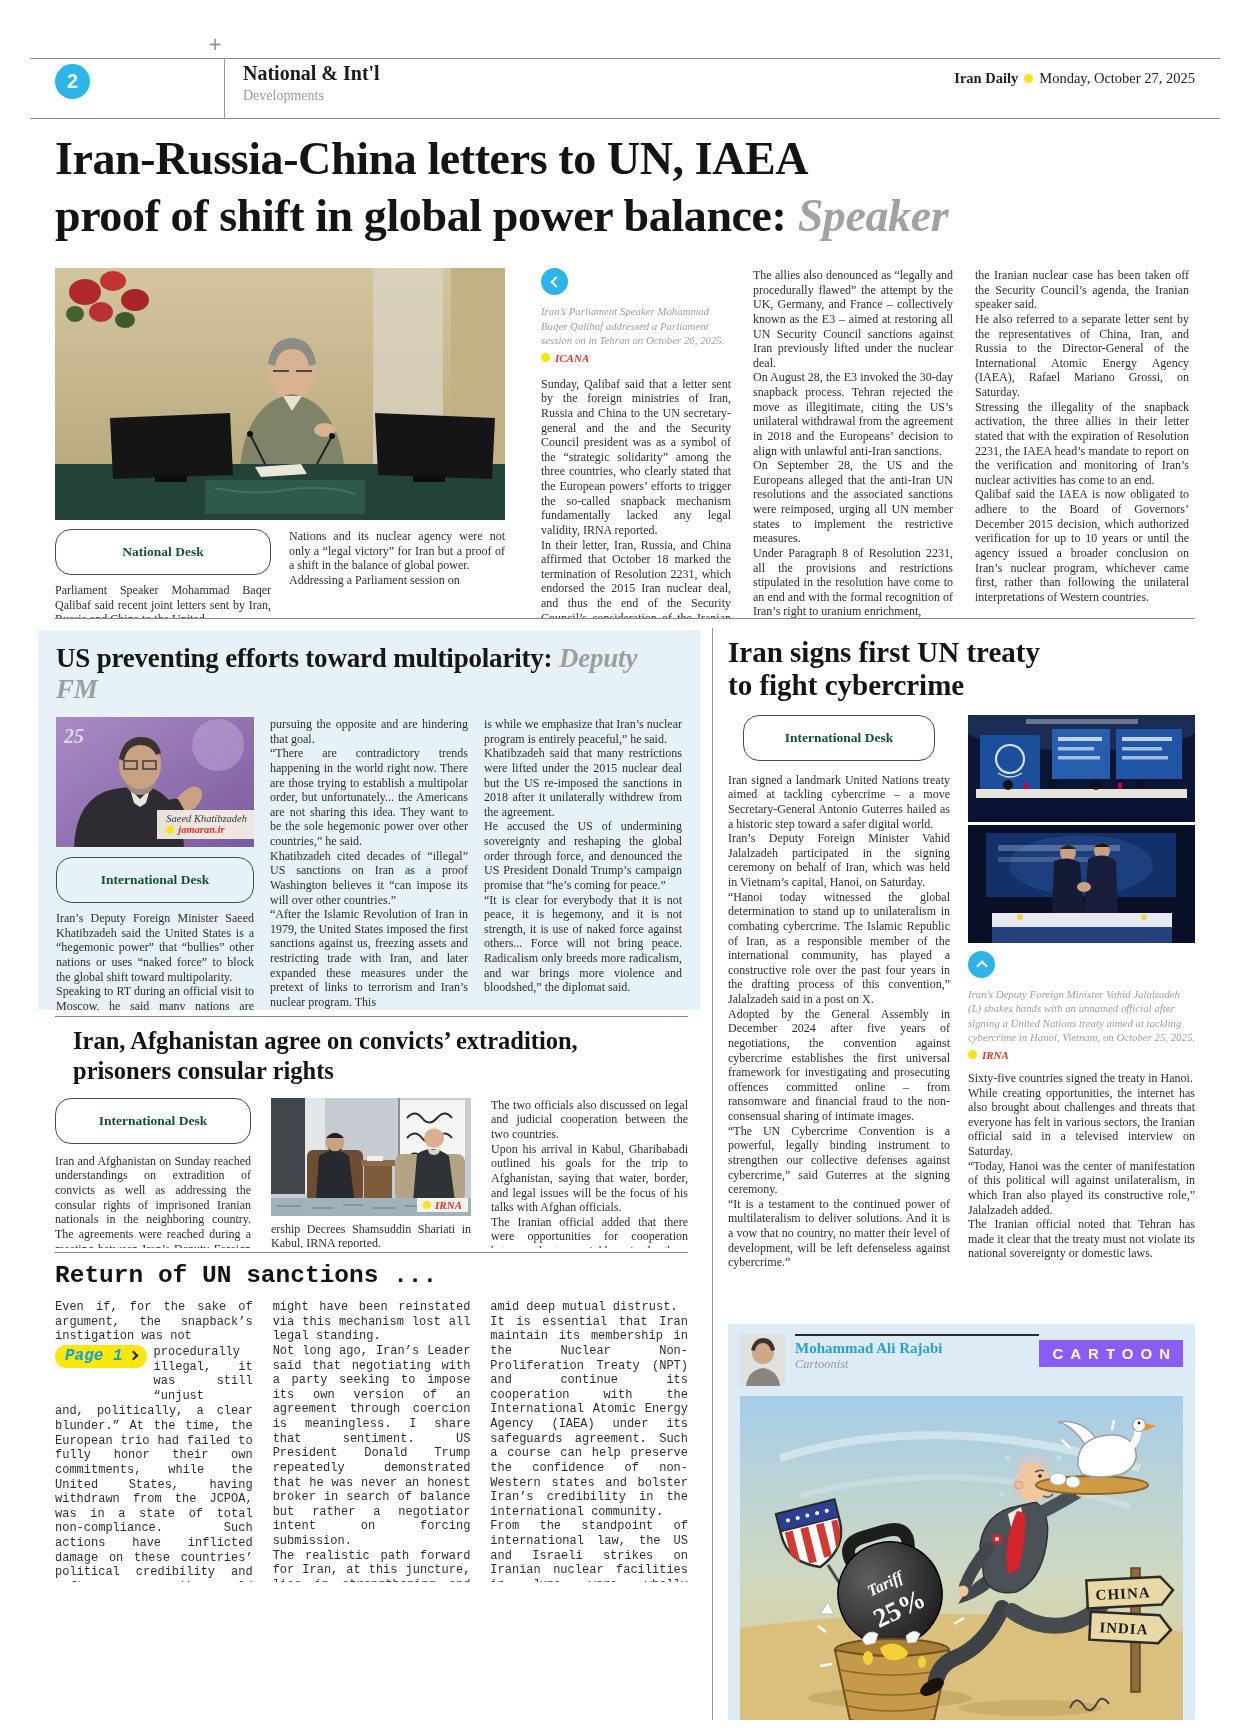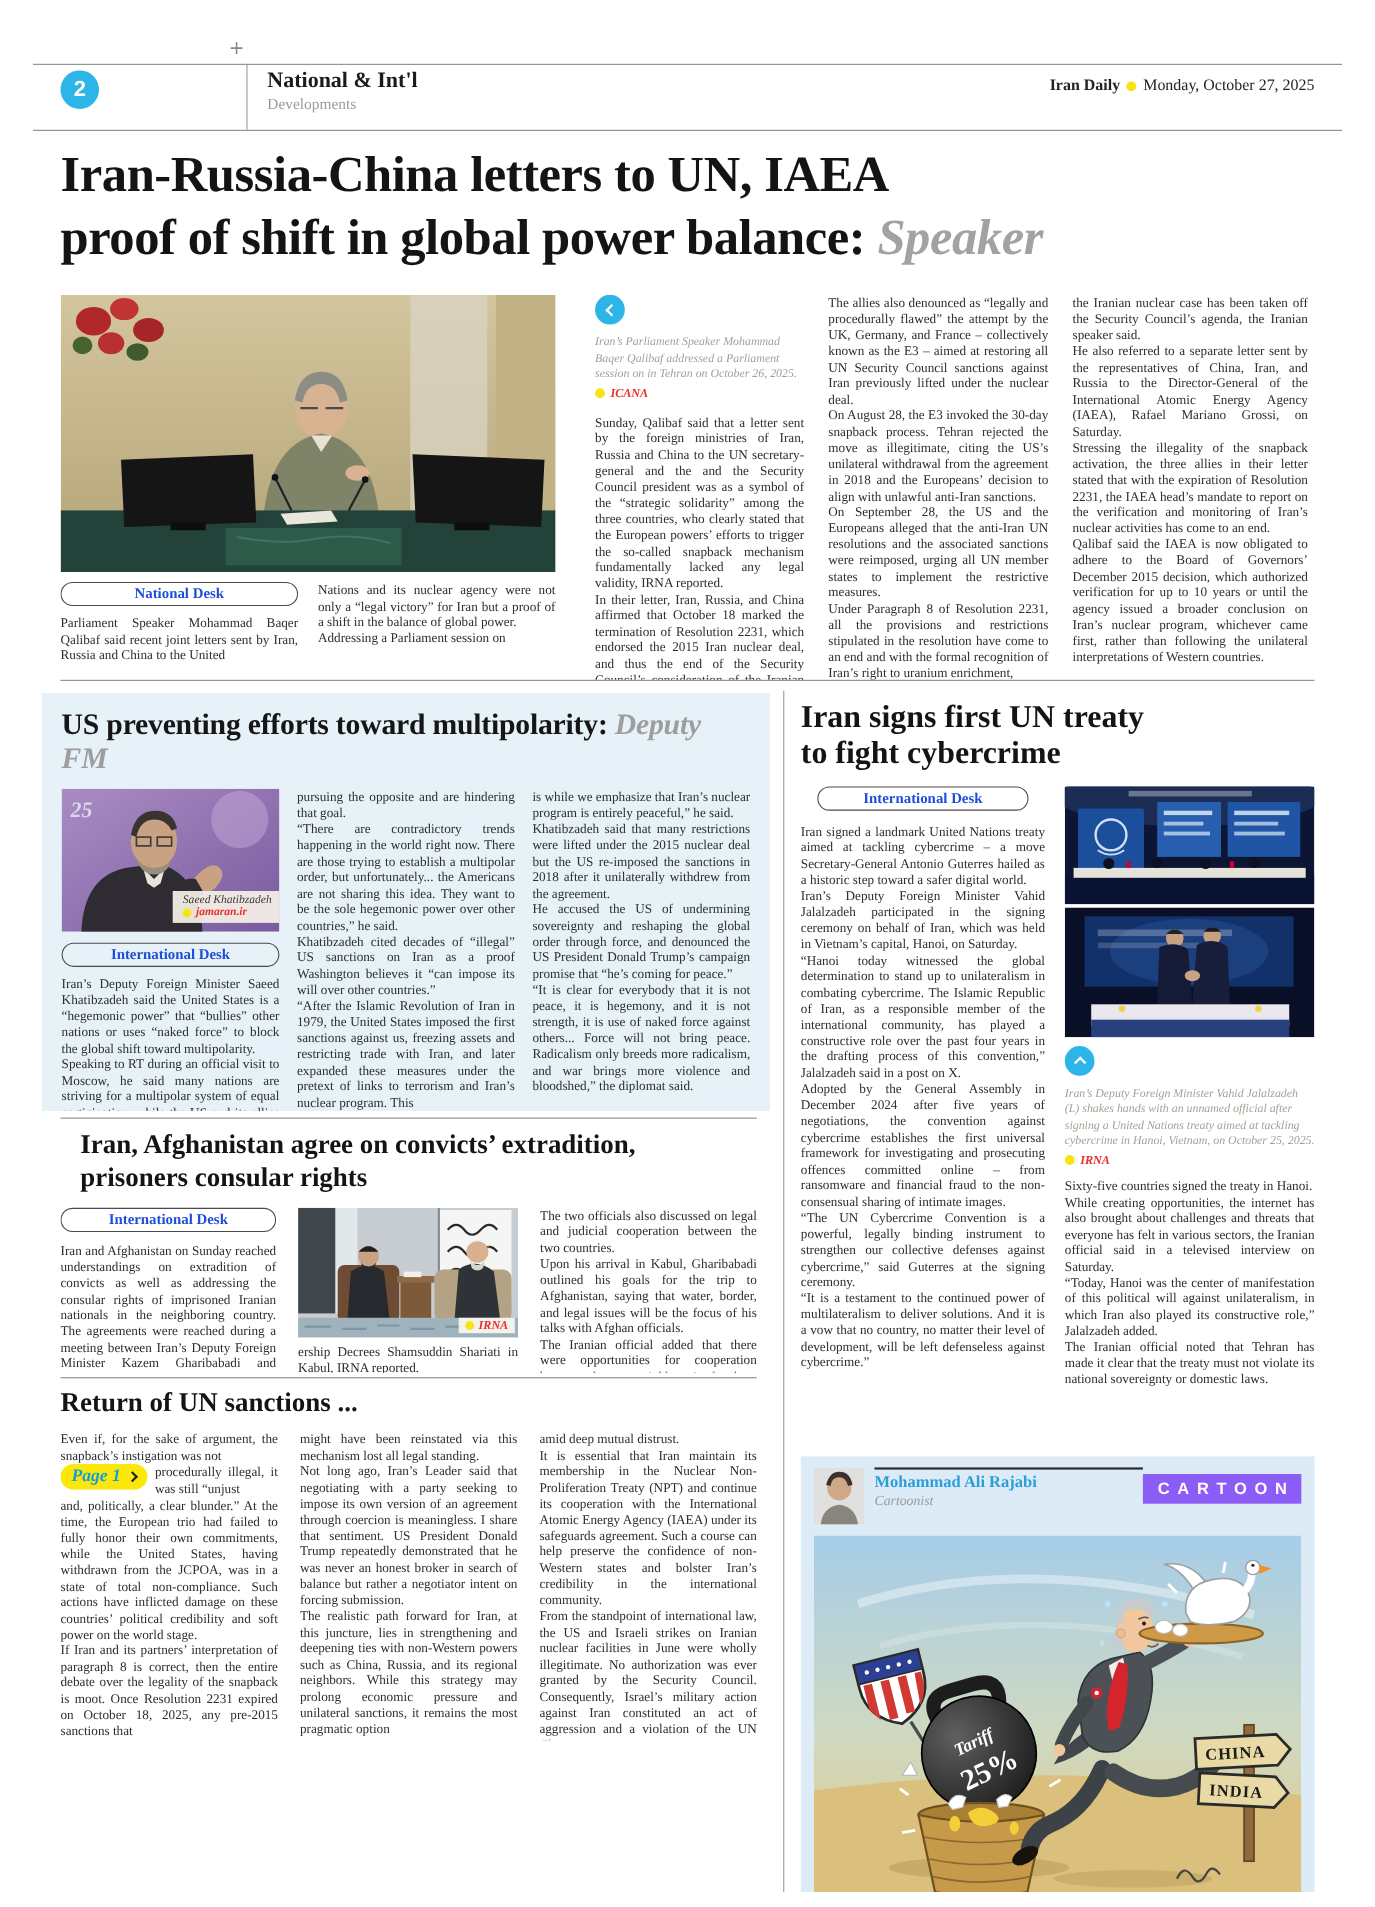--- a/index.html
+++ b/index.html
@@ -27,21 +27,21 @@
   .h1 { position:absolute; left:55px; top:130px; width:1110px; font-size:46px; font-weight:bold;
     color:#141414; line-height:1.24; letter-spacing:-0.4px; }
   .h1 .attr { color:#a2a2a2; font-style:italic; }
 
   
   .bt { font-size:12px; line-height:1.22; text-align:justify; white-space:pre-line; color:#2e2e2e; }
   .caption { color:#a49f94; font-style:italic; font-size:10.8px; line-height:1.35; }
   .credit { color:#e8312a; font-style:italic; font-weight:bold; font-size:11px; }
   .credit-row { display:flex; align-items:center; gap:5px; margin-top:4px; }
   .pill { display:block; border:1.4px solid #4a4a4a; border-radius:16px; text-align:center;
-    color:#1d4ed8; font-weight:bold; font-size:13.5px; padding:2px 6px; background:transparent; }
+    color:#14532d; font-weight:bold; font-size:13.5px; padding:14px 6px; background:transparent; }
   .nav-circle { width:27px; height:27px; border-radius:50%; background:#2db5e8;
     display:flex; align-items:center; justify-content:center; }
   .chev { width:8px; height:8px; border-left:2.6px solid #fff; border-bottom:2.6px solid #fff; }
   .chev.left { transform:rotate(45deg); margin-left:3px; }
   .chev.up { transform:rotate(135deg); margin-top:3px; }
   .photo { display:block; }
   .photo-wrap { position:relative; }
   .overlay-cap { position:absolute; right:0; bottom:8px; background:rgba(245,240,231,0.93);
     padding:3px 7px 4px 9px; text-align:left; }
   .overlay-cap .nm { font-style:italic; font-size:10.5px; color:#3a3a3a; }
@@ -89,21 +89,21 @@
   .afghan-row .acol1 { width:196px; flex:none; }
   .afghan-row .acol1 .pill { margin-bottom:10px; }
   .afghan-row .amid { width:200px; flex:none; }
   .afghan-row .amid .bt { margin-top:6px; }
   .afghan-row .acol3 { width:197px; flex:none; }
   .irna-badge { position:absolute; right:3px; bottom:4px; background:rgba(248,245,238,0.95);
     padding:1px 6px; display:flex; align-items:center; gap:4px; }
   .irna-badge .dot { width:8px; height:8px; }
 
   
-  .sanct { position:absolute; left:55px; top:1262px; width:633px; height:320px; overflow:hidden; }
+  .sanct { position:absolute; left:55px; top:1262px; width:633px; height:320px; overflow:hidden;font-family:Liberation Mono, monospace; }
   .sanct h2 { font-size:24.5px; font-weight:bold; color:#141414; }
   .sanct-row { display:flex; gap:20px; margin-top:11px; }
   .sanct-row .scol { flex:1; }
   .pb-row { display:flex; gap:7px; align-items:flex-start; margin:1px 0; }
   .pbadge { background:#fbe70c; border-radius:14px; padding:2px 10px 3px; display:inline-flex;
     align-items:center; gap:7px; flex:none; }
   .pbadge .t { color:#129fd9; font-weight:bold; font-style:italic; font-size:16px; }
   .chev-right { width:7px; height:7px; border-right:2.2px solid #222; border-top:2.2px solid #222;
     transform:rotate(45deg); }
 

